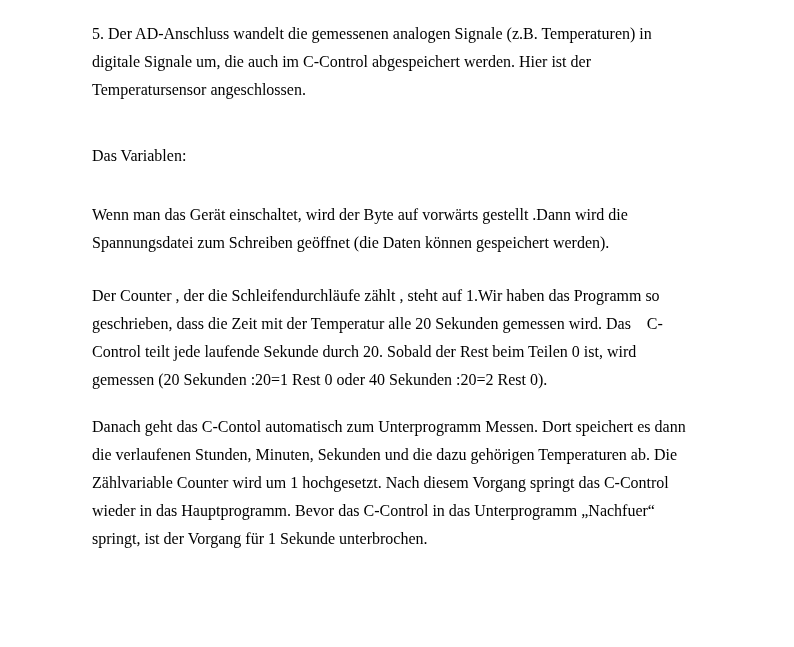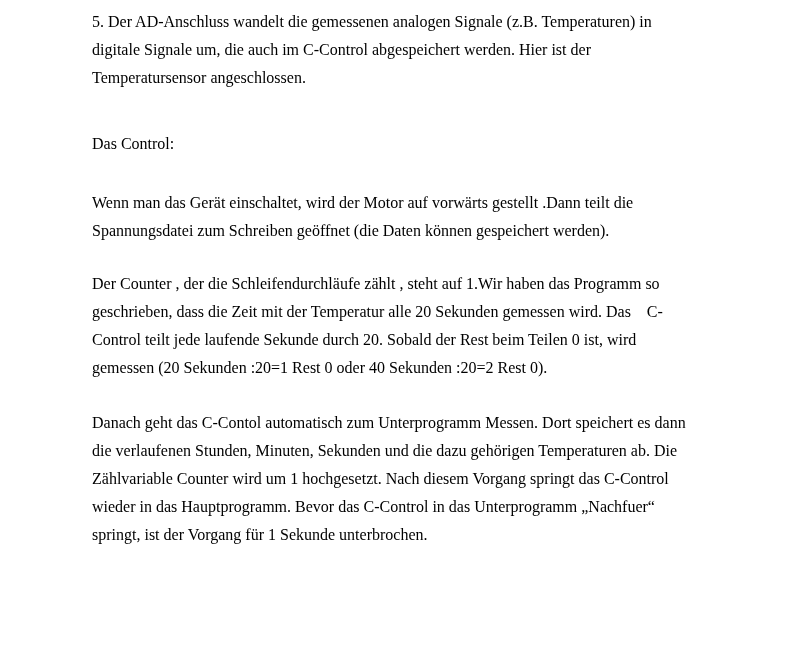--- a/index.html
+++ b/index.html
@@ -9,48 +9,48 @@
   }
   body {
     width: 794px;
     height: 647px;
     overflow: hidden;
   }
   .page {
     box-sizing: border-box;
     width: 794px;
     height: 647px;
-    padding: 8px 50px 0 92px;
+    padding: 20px 50px 0 92px;
     background: #ffffff;
     color: #000000;
     font-family: "Liberation Serif", "DejaVu Serif", serif;
     font-size: 16px;
     line-height: 28px;
   }
   .para {
     margin: 0;
     width: 644px;
     white-space: pre-wrap; 
     text-align: left;
   }
   .para.gap-1 { margin-bottom: 38px; }
   .para.gap-2 { margin-bottom: 55px; }
   .para.gap-3 { margin-bottom: 31px; }
   .para.gap-4 { margin-bottom: 25px; }
-  .para.gap-5 { margin-bottom: 27px; }
+  .para.gap-5 { margin-bottom: 19px; }
 </style>
 </head>
 <body>
 
 <main class="page">
   <p class="para gap-1">5. Der AD-Anschluss wandelt die gemessenen analogen Signale (z.B. Temperaturen) in
 digitale Signale um, die auch im C-Control abgespeichert werden. Hier ist der
 Temperatursensor angeschlossen.</p>
-  <p class="para gap-3">Das Control:</p>
-  <p class="para gap-4">Wenn man das Gerät einschaltet, wird der Motor auf vorwärts gestellt .Dann teilt die
+  <p class="para gap-3">Das Variablen:</p>
+  <p class="para gap-4">Wenn man das Gerät einschaltet, wird der Byte auf vorwärts gestellt .Dann wird die
 Spannungsdatei zum Schreiben geöffnet (die Daten können gespeichert werden).</p>
   <p class="para gap-5">Der Counter , der die Schleifendurchläufe zählt , steht auf 1.Wir haben das Programm so
 geschrieben, dass die Zeit mit der Temperatur alle 20 Sekunden gemessen wird. Das    C-
 Control teilt jede laufende Sekunde durch 20. Sobald der Rest beim Teilen 0 ist, wird
 gemessen (20 Sekunden :20=1 Rest 0 oder 40 Sekunden :20=2 Rest 0).</p>
   <p class="para">Danach geht das C-Contol automatisch zum Unterprogramm Messen. Dort speichert es dann
 die verlaufenen Stunden, Minuten, Sekunden und die dazu gehörigen Temperaturen ab. Die
 Zählvariable Counter wird um 1 hochgesetzt. Nach diesem Vorgang springt das C-Control
 wieder in das Hauptprogramm. Bevor das C-Control in das Unterprogramm „Nachfuer“
 springt, ist der Vorgang für 1 Sekunde unterbrochen.</p>

